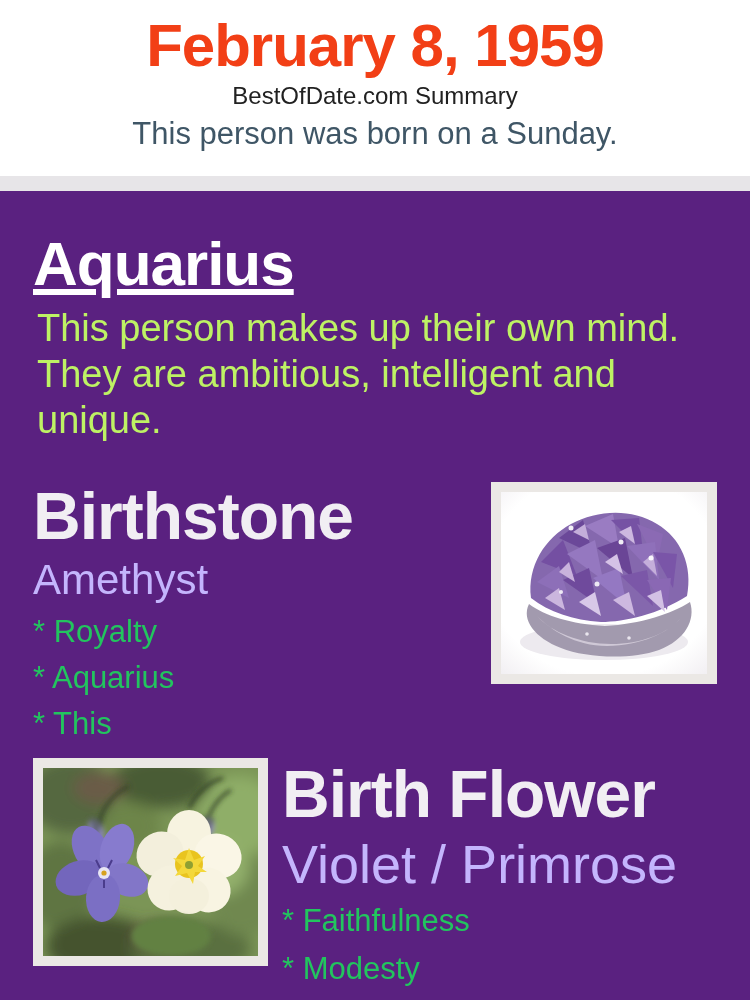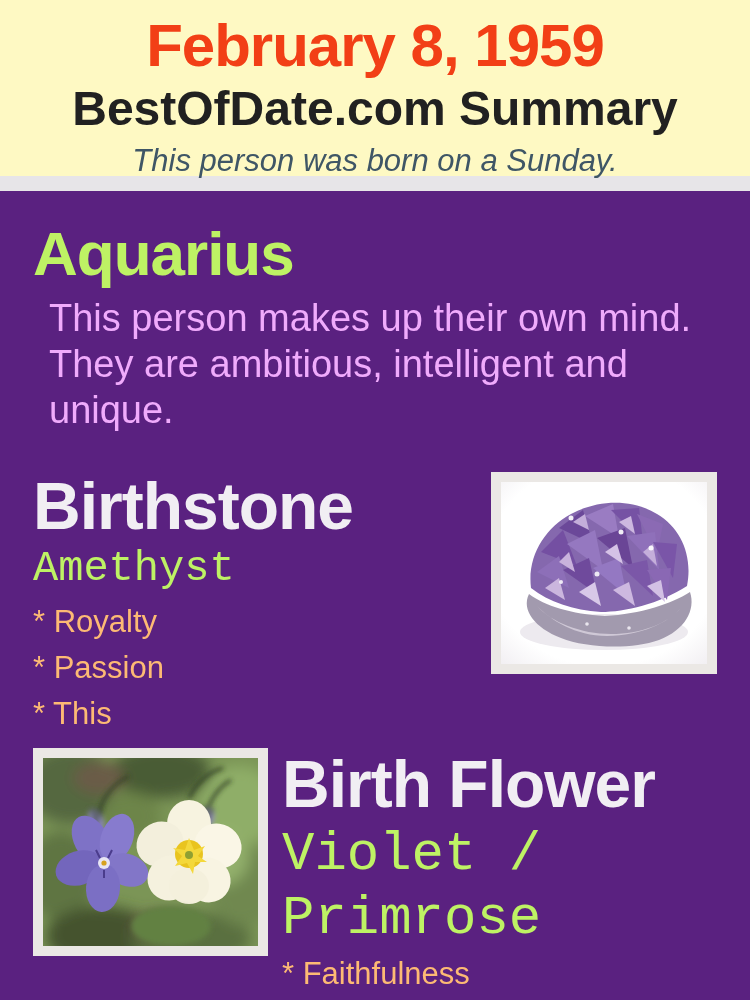--- a/index.html
+++ b/index.html
@@ -2,54 +2,54 @@
 <html><head>
 <meta charset="utf-8">
 <style>
   html,body { margin:0; padding:0; }
   body {
     width:750px; height:1000px; overflow:hidden;
     background:#5a2180;
     font-family:"Liberation Sans","DejaVu Sans",sans-serif;
   }
   .header {
-    background:#fef9c3; height:176px; box-sizing:border-box;
+    background:#ffffff; height:176px; box-sizing:border-box;
     text-align:center; padding-top:14px;
   }
   .date-title {
     margin:0; color:#f23f16; font-size:60px; font-weight:700;
     letter-spacing:-1px; line-height:1.08;
   }
   .site-summary {
-    margin:4px 16px 0; color:#212121; font-size:48px; font-weight:700; line-height:1.1;
+    margin:4px 16px 0; color:#212121; font-size:24px; font-weight:400; line-height:1.1;
   }
   .born-line {
-    margin:8px 0 0; color:#3f5666; font-size:31px; font-weight:400; line-height:1.1;font-style:italic;
+    margin:8px 0 0; color:#3f5666; font-size:31px; font-weight:400; line-height:1.1;
   }
   .divider-strip { height:15px; background:#e7e5e8; }
   .main { padding:0 33px; }
   .zodiac-title {
-    margin:28px 0 0; color:#bef264; font-size:62px; font-weight:700;
-    letter-spacing:-1px; line-height:1.12;
+    margin:38px 0 0; color:#ffffff; font-size:62px; font-weight:700;
+    letter-spacing:-1px; line-height:1.12;text-decoration:underline;
   }
   .zodiac-desc {
-    margin:8px 16px 0; width:660px; color:#f0abfc; font-size:38px;
+    margin:8px 4px 0; width:660px; color:#bef264; font-size:38px;
     font-weight:400; line-height:1.21;
   }
   .bs-row { position:relative; margin-top:36px; }
   .sec-title {
     margin:0; color:#f1eef3; font-size:66px; font-weight:700;
     letter-spacing:-1px; line-height:1.1;
   }
   .sec-name {
-    margin:2px 0 0; color:#bef264; font-size:42px; font-weight:400; line-height:1.18;font-family:Liberation Mono, monospace;
+    margin:2px 0 0; color:#c4b5fd; font-size:42px; font-weight:400; line-height:1.18;
   }
   .traits { list-style:none; margin:10px 0 0; padding:0; }
   .traits li {
-    color:#fdba74; font-size:31px; font-weight:400;
+    color:#22c55e; font-size:31px; font-weight:400;
     line-height:1.16; margin:0 0 10px;
   }
   .traits li:last-child { margin-bottom:0; }
   .photo-frame { background:#ebe8e5; padding:10px; box-sizing:border-box; }
   .bs-photo { position:absolute; top:2px; right:0; width:226px; height:202px; }
   .bs-photo svg, .fl-photo svg { display:block; width:100%; height:100%; }
   .fl-row { display:flex; margin-top:16px; }
   .fl-photo { flex:none; width:235px; height:208px; }
   .fl-text { margin-left:14px; padding-top:0; }
   .fl-name { font-size:54px; }
@@ -74,21 +74,21 @@
     <section>
       <h2 class="zodiac-title">Aquarius</h2>
       <p class="zodiac-desc">This person makes up their own mind. They are ambitious, intelligent and unique.</p>
     </section>
 
     <section class="bs-row">
       <h2 class="sec-title">Birthstone</h2>
       <div class="sec-name">Amethyst</div>
       <ul class="traits">
         <li>* Royalty</li>
-        <li>* Passion</li>
+        <li>* Aquarius</li>
         <li>* This</li>
       </ul>
 
       <figure class="photo-frame bs-photo" style="margin:0">
         <svg viewBox="0 0 206 182" preserveAspectRatio="none">
           <defs>
             <radialGradient id="ag" cx="50%" cy="45%" r="78%">
               <stop offset="72%" stop-color="#ffffff"></stop>
               <stop offset="100%" stop-color="#efecf0"></stop>
             </radialGradient>

